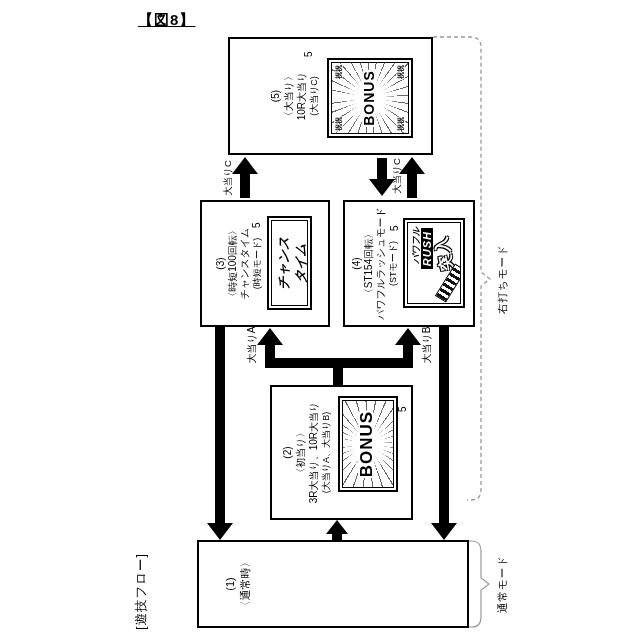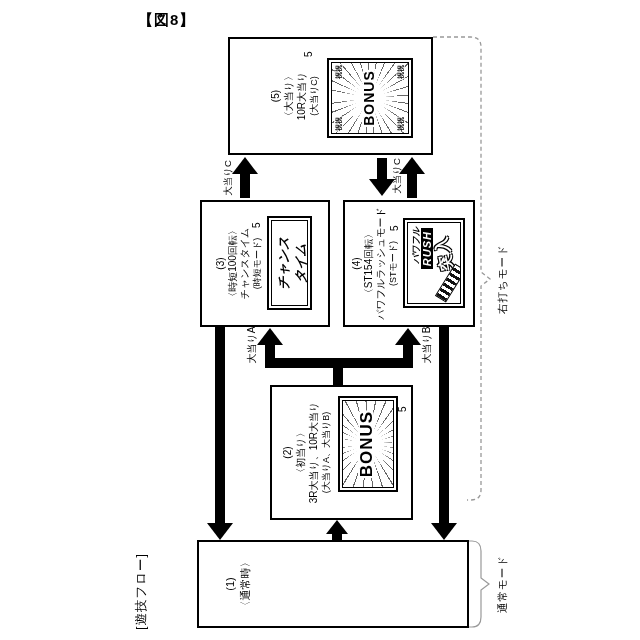--- a/index.html
+++ b/index.html
@@ -24,21 +24,21 @@
       text-shadow:-1px -1px 0 #fff,1px -1px 0 #fff,-1px 1px 0 #fff,1px 1px 0 #fff;}
   .shaft{position:absolute;background:#000;}
   .head-r{position:absolute;width:0;height:0;border-top:13px solid transparent;
       border-bottom:13px solid transparent;border-left:17px solid #000;}
   .head-l{position:absolute;width:0;height:0;border-top:13px solid transparent;
       border-bottom:13px solid transparent;border-right:17px solid #000;}
   .head-r.small{border-top-width:11px;border-bottom-width:11px;border-left-width:14px;}
   .arrow-lbl{position:absolute;font-size:9.5px;text-align:center;white-space:nowrap;}
   .ref5{position:absolute;font-size:10px;}
   .brk-lbl{position:absolute;font-size:10.5px;text-align:center;letter-spacing:1px;white-space:nowrap;}
-  #fig-title{position:absolute;left:138px;top:11px;font-size:15px;font-weight:bold;letter-spacing:1px;}
+  #fig-title{position:absolute;left:138px;top:11px;font-size:15px;font-weight:bold;letter-spacing:1px;text-decoration:underline;}
   #flow-label{position:absolute;left:10px;top:133px;font-size:12.5px;letter-spacing:1px;}
   .ct-line{font-style:italic;font-weight:900;font-size:13px;line-height:17px;text-align:center;
       transform:skewX(-6deg);}
   .rush-title{position:absolute;right:4px;top:2px;font-size:9px;font-weight:bold;font-style:italic;}
   .rush-word{position:absolute;right:5px;top:13px;font-size:11px;font-weight:900;font-style:italic;
       background:#000;color:#fff;padding:0 3px;letter-spacing:1px;}
   .rush-enter{position:absolute;left:32px;top:26px;font-size:16px;font-weight:900;color:#fff;
       transform:rotate(-12deg);letter-spacing:2px;
       text-shadow:-1px -1px 0 #000,1px -1px 0 #000,-1px 1px 0 #000,1px 1px 0 #000,0 0 1px #000;}
   .film{position:absolute;left:1px;top:36px;width:36px;height:11px;border:1px solid #000;

